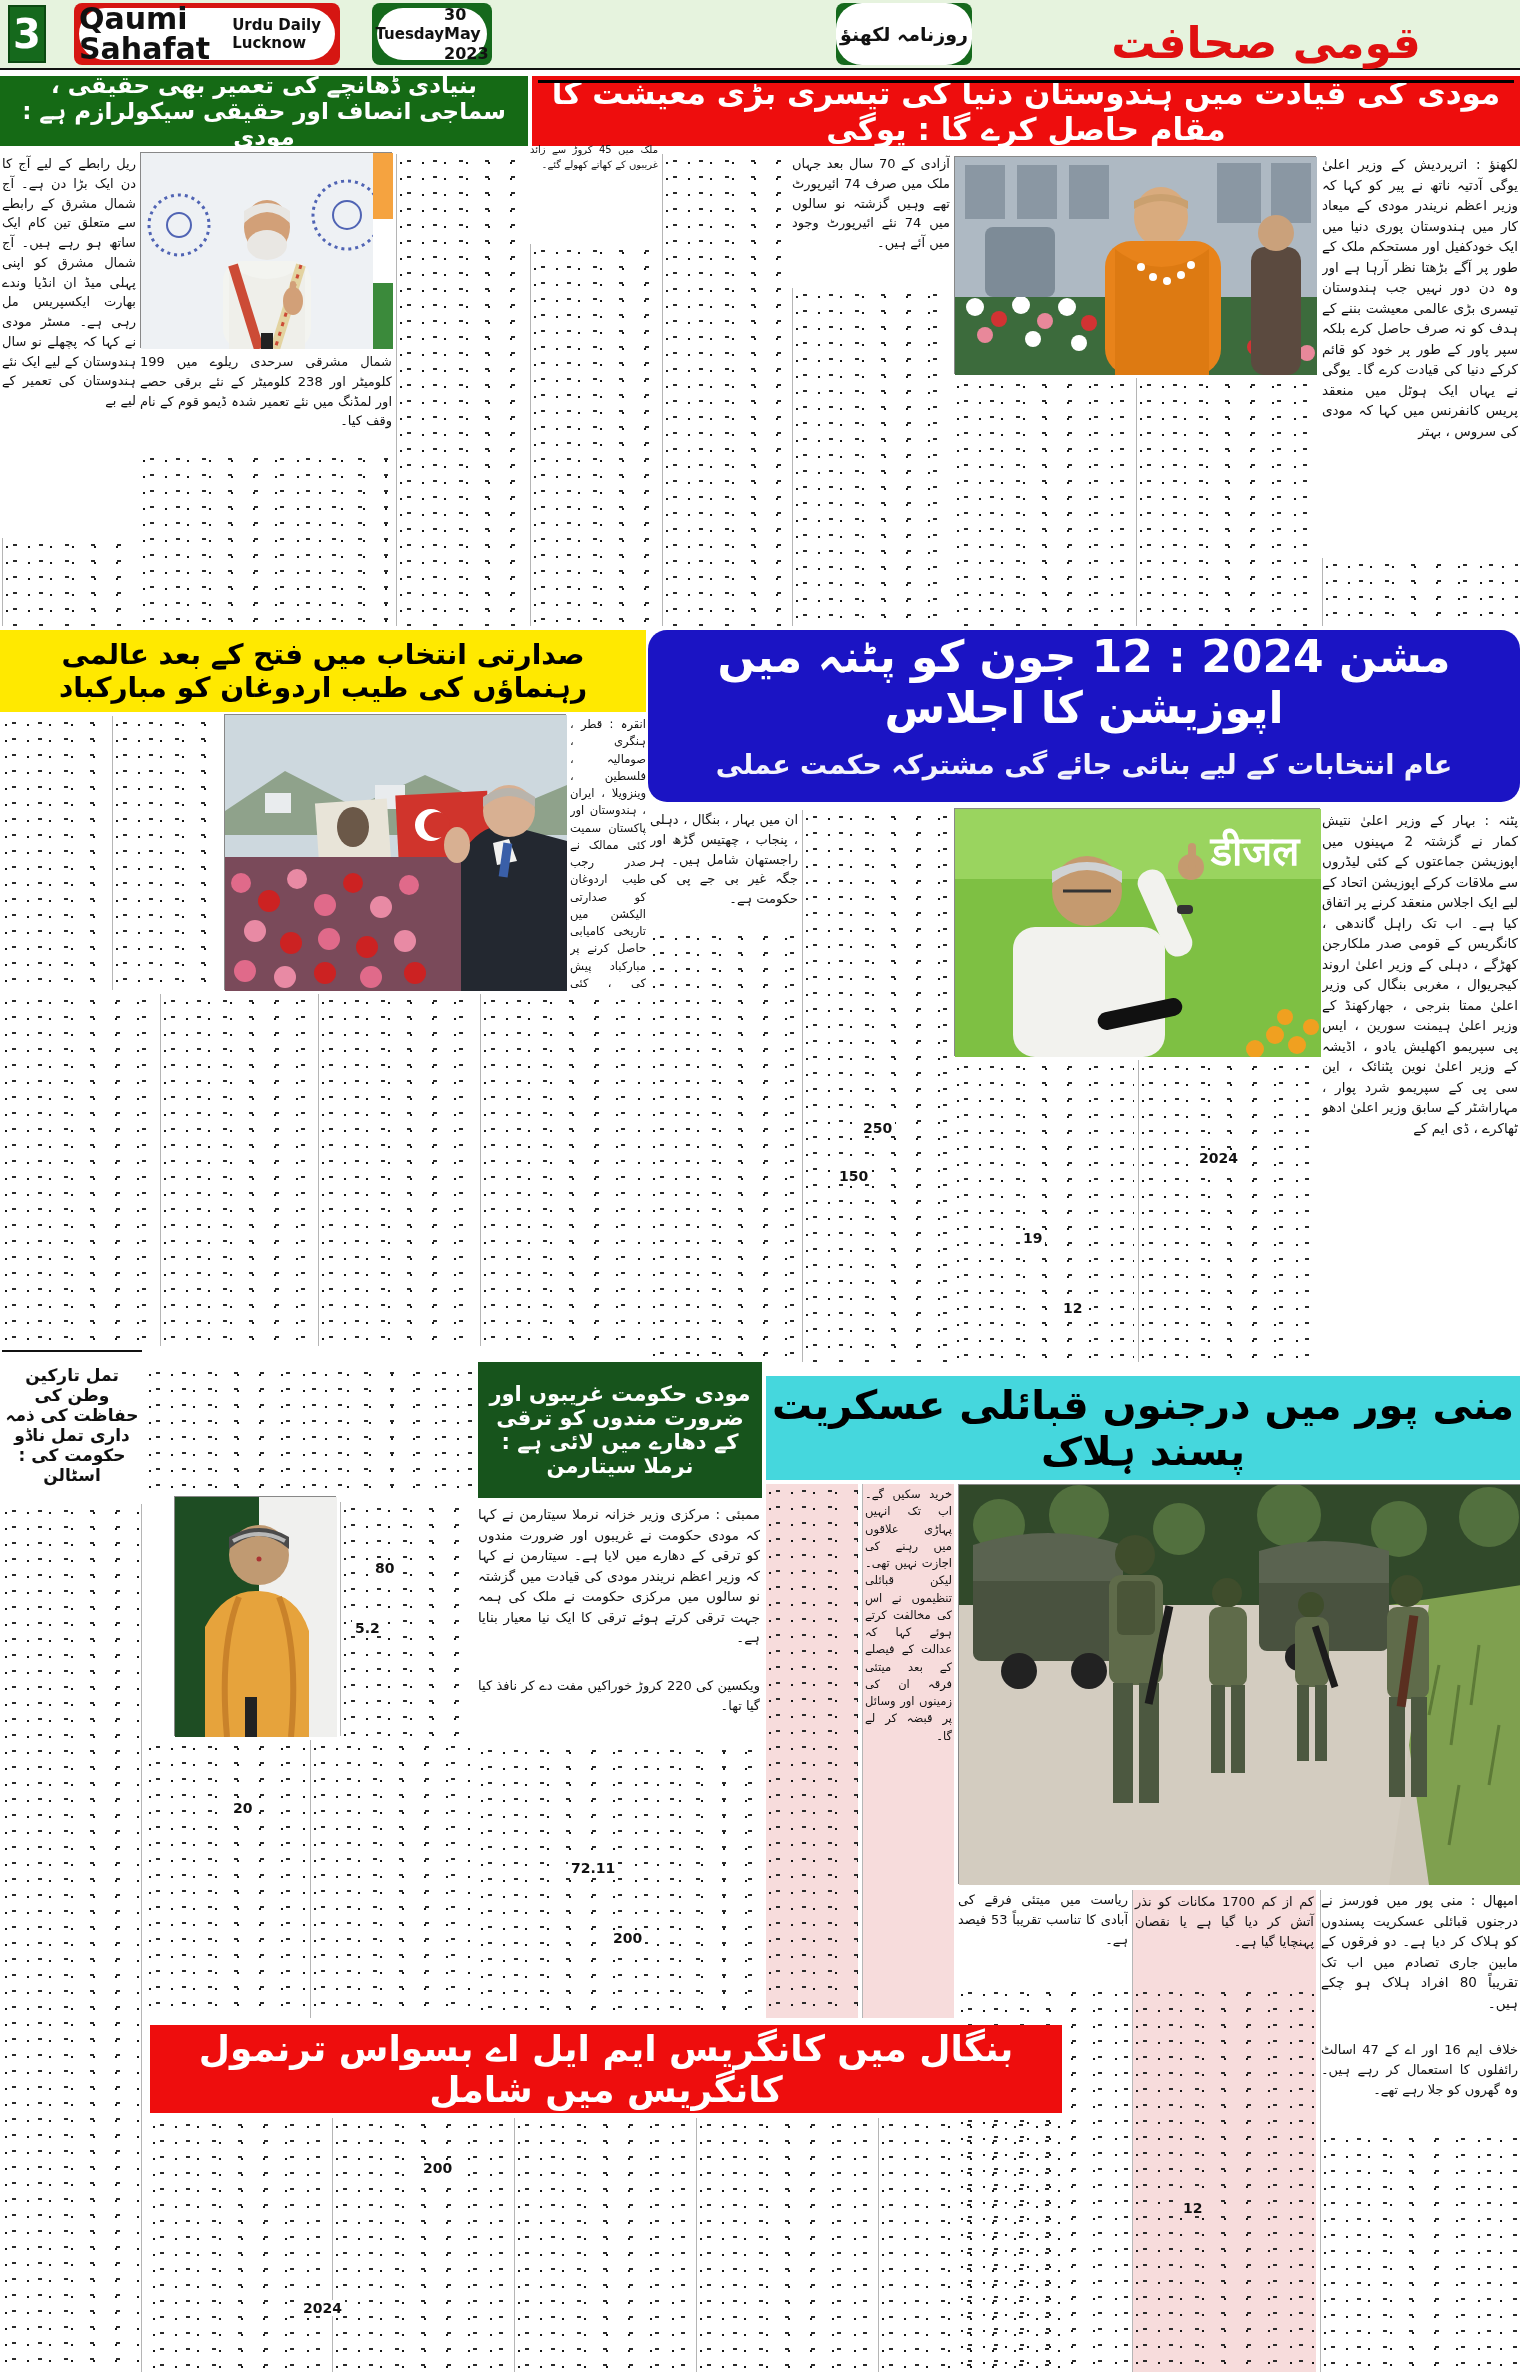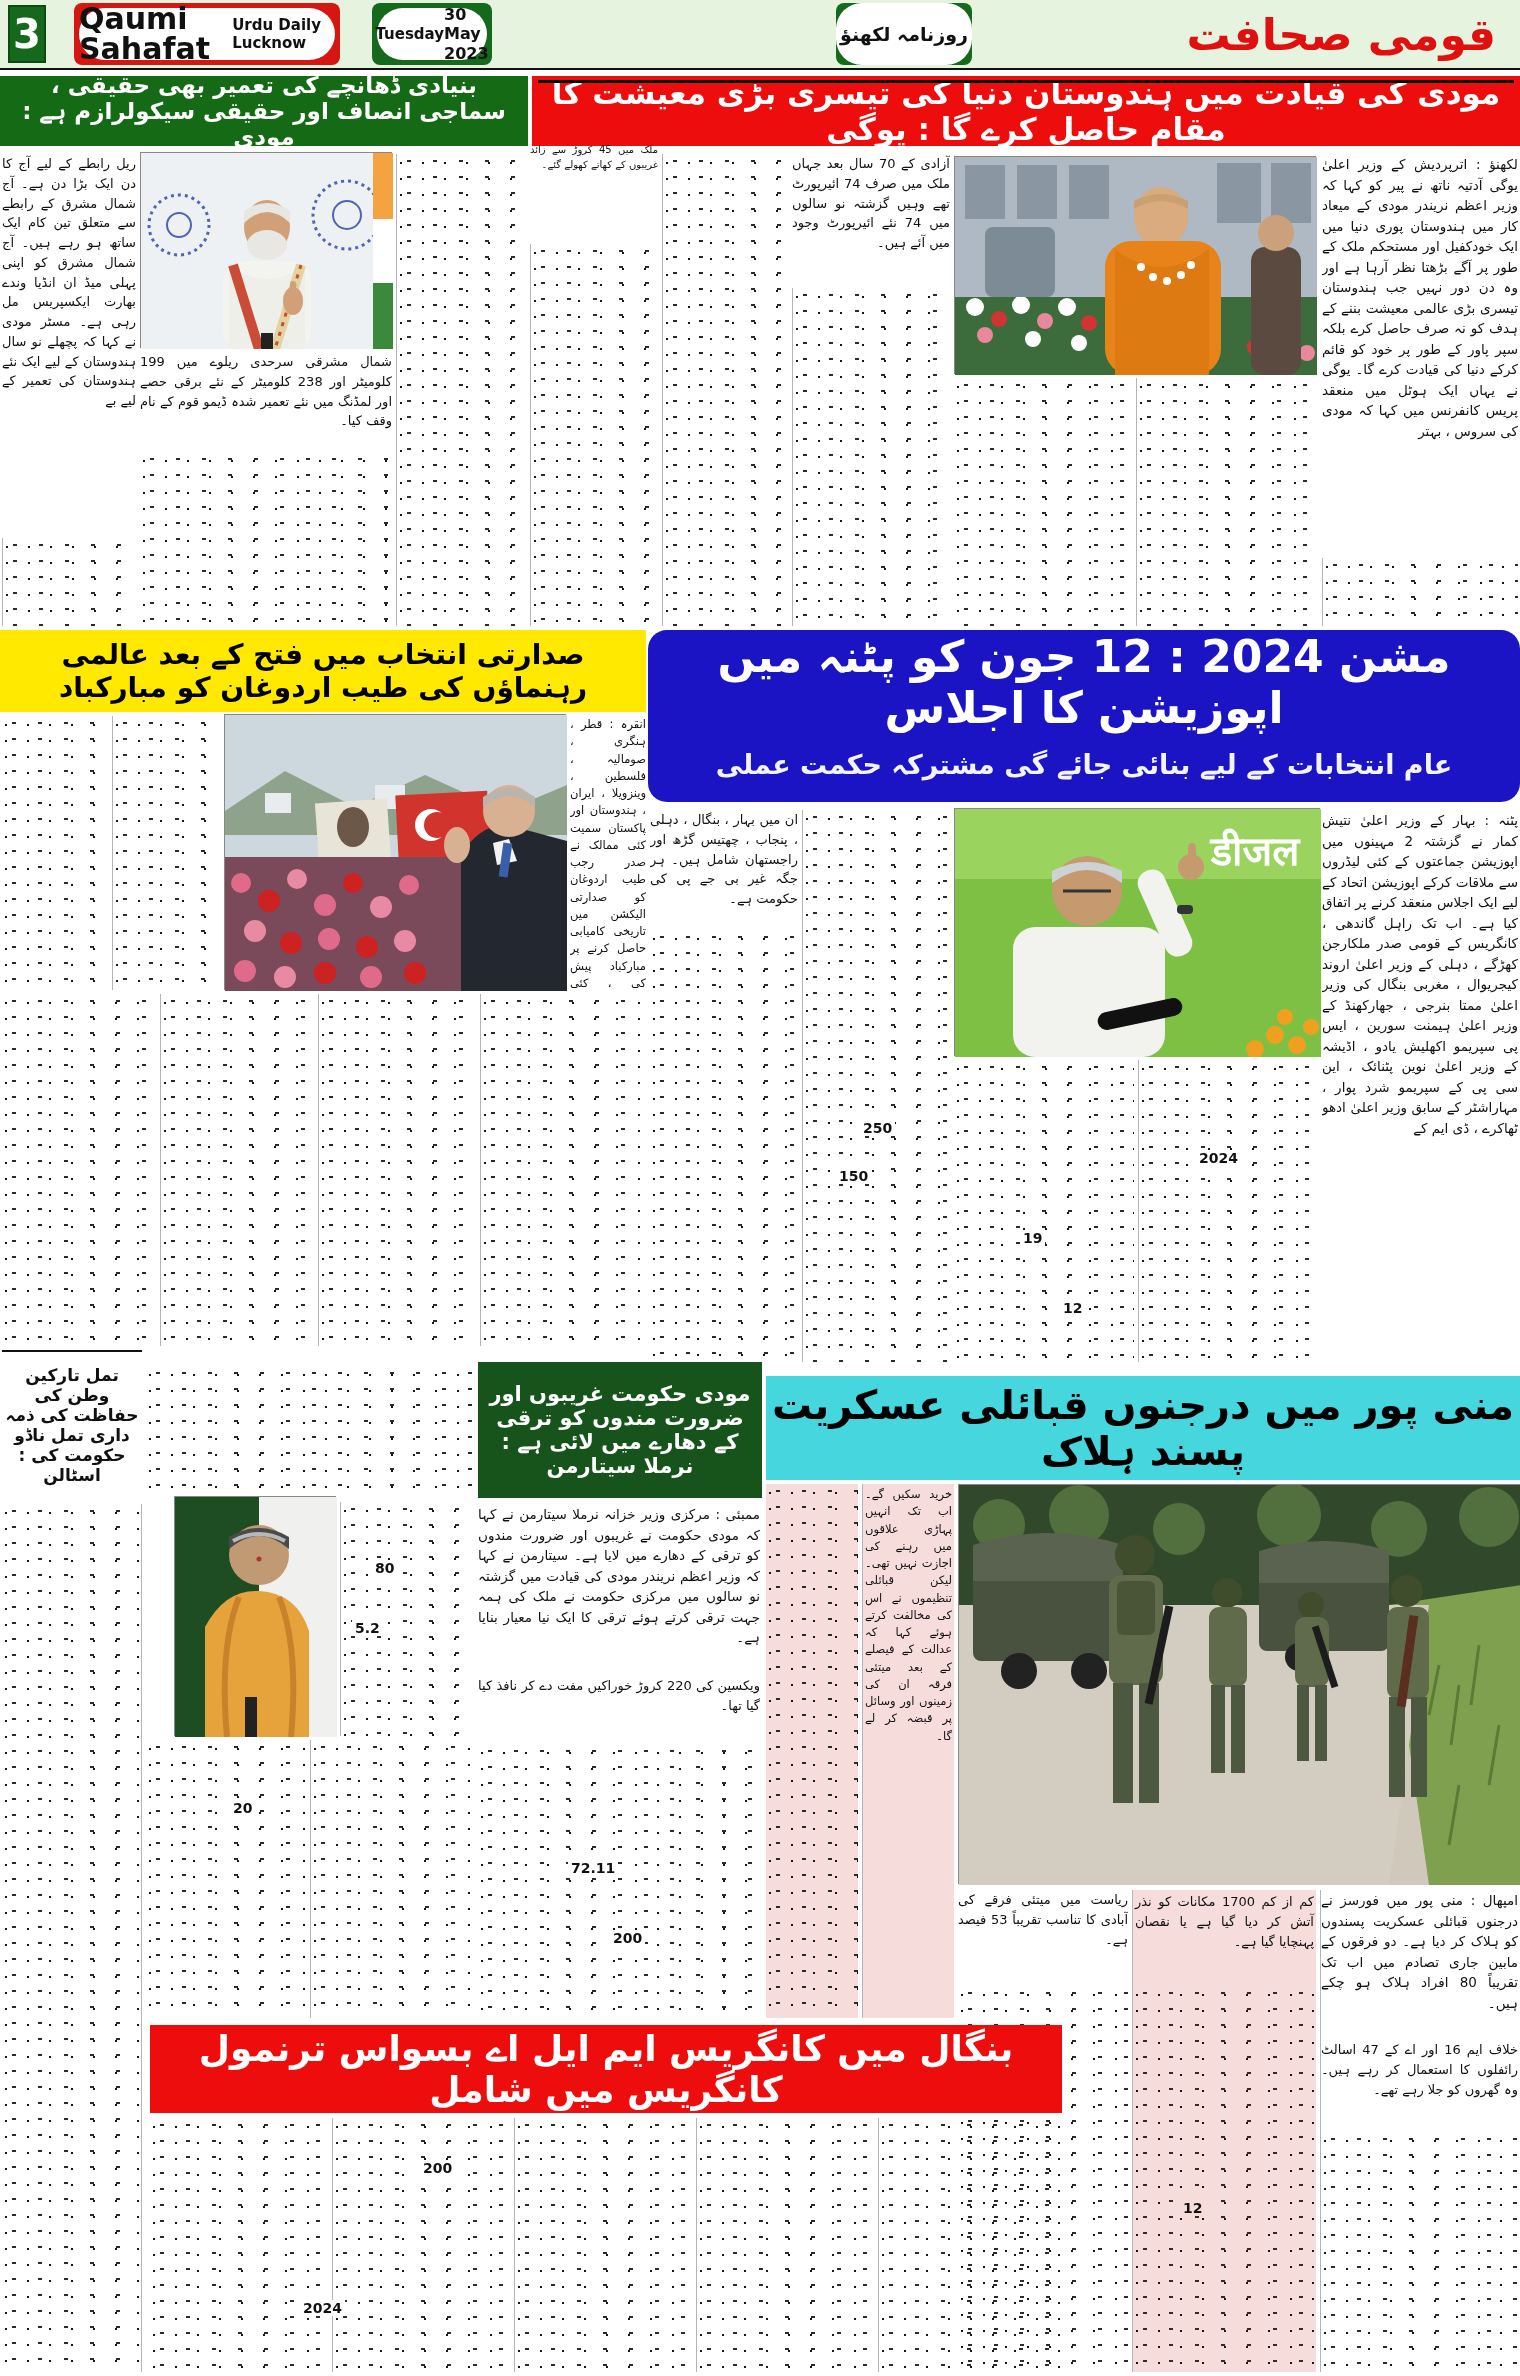--- a/index.html
+++ b/index.html
@@ -42,21 +42,21 @@
       <div class="pill">
         <span style="font-size:15px;font-weight:bold;line-height:1.1;">Tuesday</span>
         <span style="font-size:16px;font-weight:bold;line-height:1.2;">30 May 2023</span>
       </div>
     </div>
     <div class="abs" style="left:836px;top:3px;width:136px;height:62px;background:#15691c;border-radius:8px;">
       <div class="pill">
         <span class="urdu" dir="rtl" style="font-size:19px;font-weight:bold;">روزنامہ لکھنؤ</span>
       </div>
     </div>
-    <div class="abs urdu" dir="rtl" style="right:24px;top:6px;width:460px;height:58px;color:#e01010;font-size:44px;font-weight:bold;text-align:right;line-height:58px;">قومی صحافت</div>
+    <div class="abs urdu" dir="rtl" style="right:24px;top:14px;width:460px;height:58px;color:#e01010;font-size:44px;font-weight:bold;text-align:center;line-height:58px;">قومی صحافت</div>
   </div>
 
   <div class="abs center urdu" dir="rtl" style="left:532px;top:76px;width:988px;height:70px;background:#ee0d0d;color:#fff;font-size:31px;font-weight:bold;padding:0 10px;">
     <div class="band-rule"></div>
     <span>مودی کی قیادت میں ہندوستان دنیا کی تیسری بڑی معیشت کا مقام حاصل کرے گا : یوگی</span>
   </div>
   <div class="abs center urdu" dir="rtl" style="left:0;top:76px;width:528px;height:70px;background:#156a15;color:#fff;font-size:23px;font-weight:bold;padding:0 8px;">
     <span>بنیادی ڈھانچے کی تعمیر بھی حقیقی ، سماجی انصاف اور حقیقی سیکولرازم ہے : مودی</span>
   </div>
 

